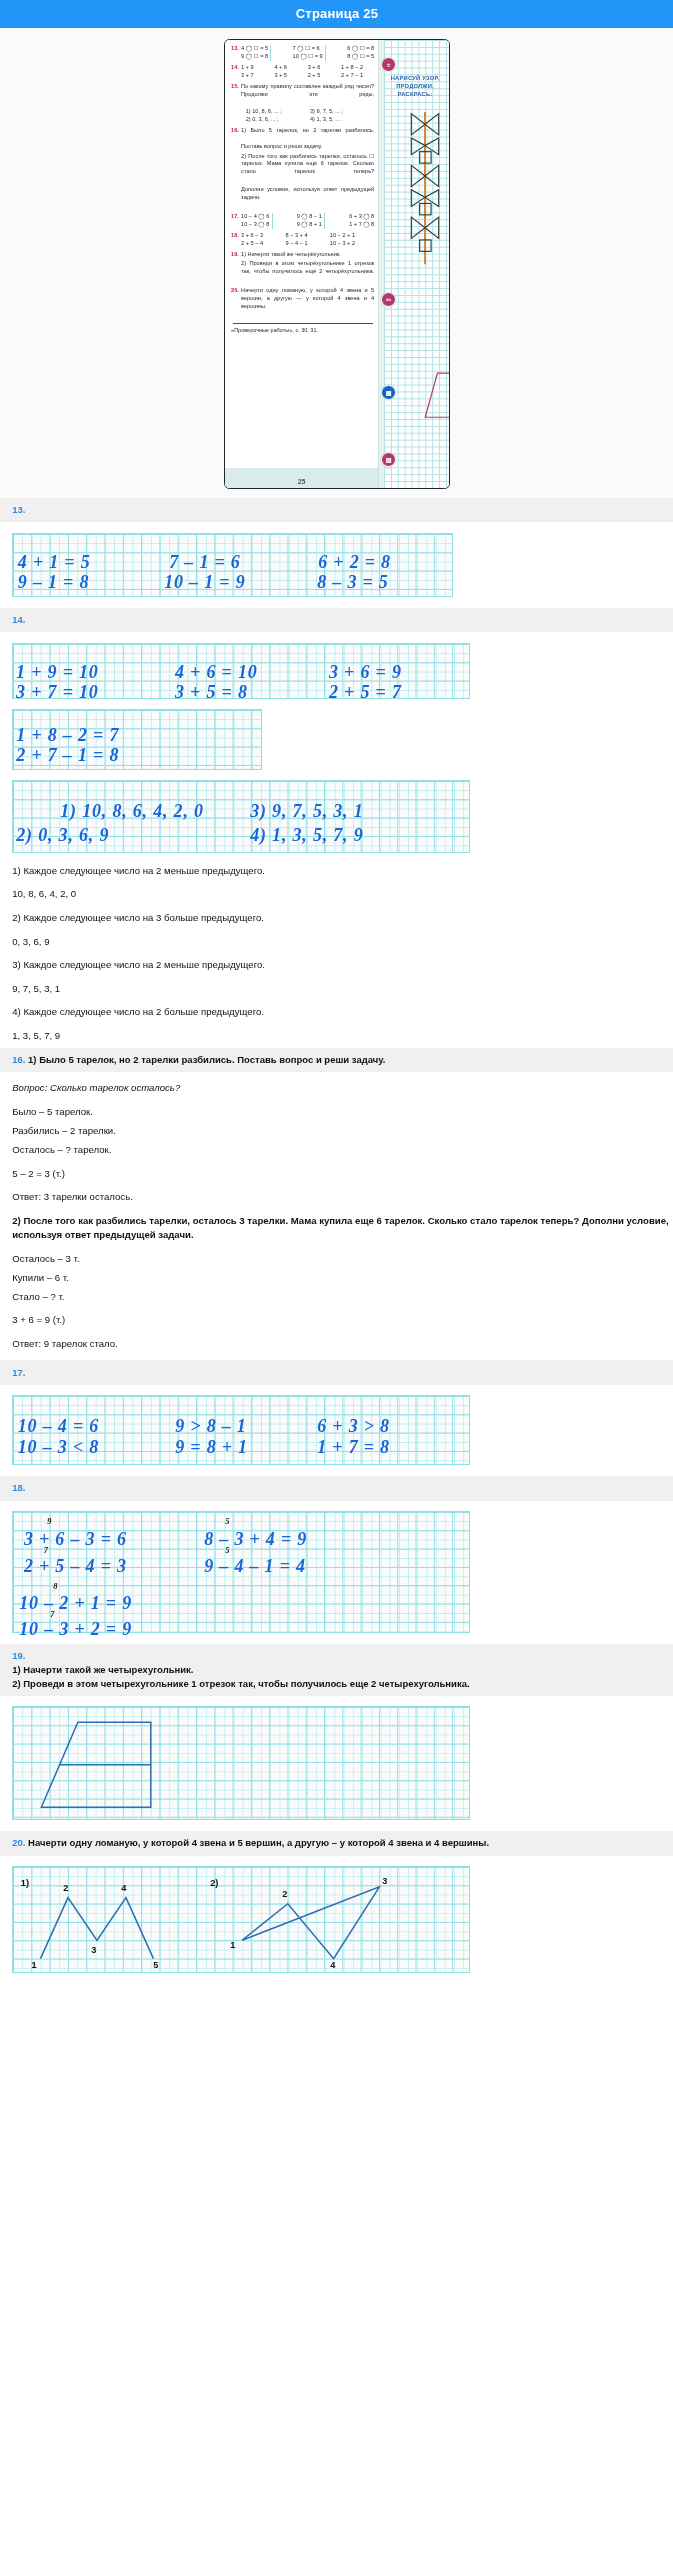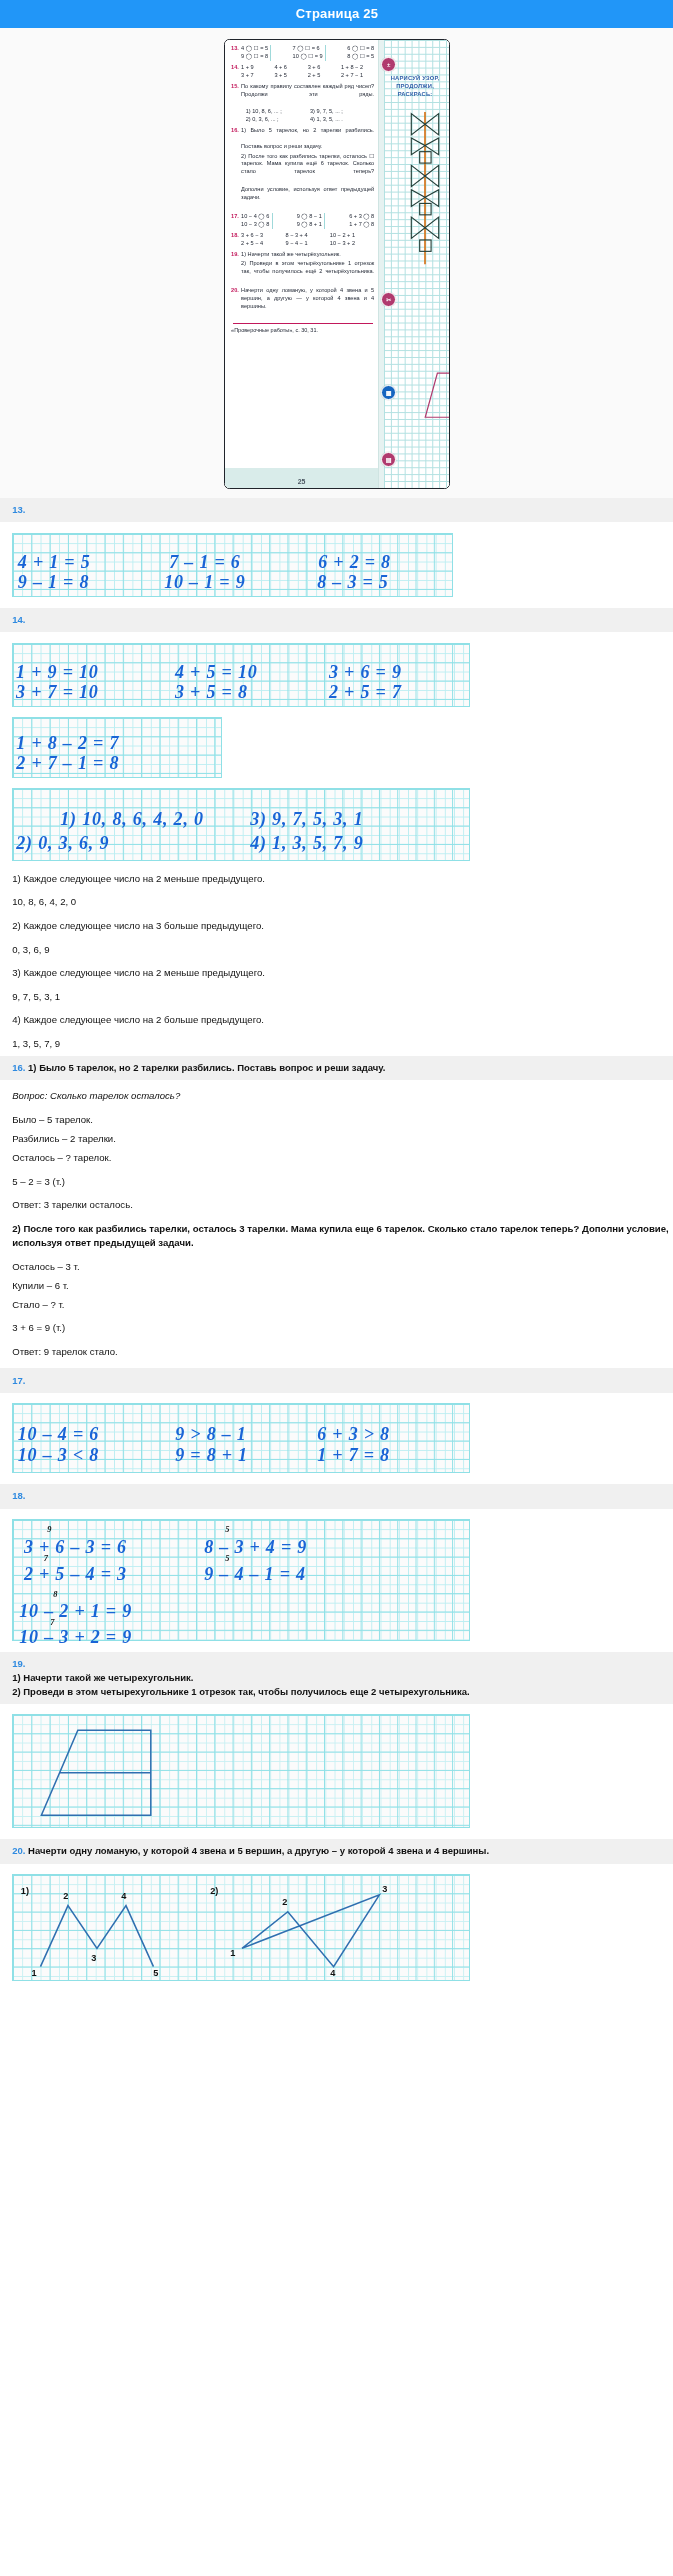--- a/index.html
+++ b/index.html
@@ -361,29 +361,29 @@
     <div class="hand" style="left:305px;top:18.3px;">6 + 2 = 8</div>
     <div class="hand" style="left:4.6px;top:38px;">9 – 1 = 8</div>
     <div class="hand" style="left:151px;top:38px;">10 – 1 = 9</div>
     <div class="hand" style="left:304px;top:38px;">8 – 3 = 5</div>
   </div>
 
   <div class="ans-head">
     <span class="idx">14.</span>
     <span class="txt"></span>
   </div>
-  <div class="gridbox minor" style="width:458px;height:64px;margin-left:12px;">
+  <div class="gridbox minor" style="width:458px;height:56px;margin-left:12px;">
     <div class="hand" style="left:3.1px;top:18.3px;">1 + 9 = 10</div>
-    <div class="hand" style="left:162px;top:18.3px;">4 + 5 = 10</div>
+    <div class="hand" style="left:162px;top:18.3px;">4 + 6 = 10</div>
     <div class="hand" style="left:316px;top:18.3px;">3 + 6 = 9</div>
     <div class="hand" style="left:3.1px;top:38px;">3 + 7 = 10</div>
     <div class="hand" style="left:162px;top:38px;">3 + 5 = 8</div>
     <div class="hand" style="left:316px;top:38px;">2 + 5 = 7</div>
   </div>
-  <div class="gridbox minor" style="width:210px;height:61px;margin-top:-0.8px;">
+  <div class="gridbox minor" style="width:250px;height:61px;margin-top:-0.8px;">
     <div class="hand" style="left:3.1px;top:15.3px;">1 + 8 – 2 = 7</div>
     <div class="hand" style="left:3.1px;top:35px;">2 + 7 – 1 = 8</div>
   </div>
 
   <div class="gridbox minor" style="width:458px;height:73px;">
     <div class="hand" style="left:3.1px;top:20px;margin-left:44px;">1) 10, 8, 6, 4, 2, 0</div>
     <div class="hand" style="left:237px;top:20px;">3) 9, 7, 5, 3, 1</div>
     <div class="hand" style="left:3.1px;top:44px;">2) 0, 3, 6, 9</div>
     <div class="hand" style="left:237px;top:44px;">4) 1, 3, 5, 7, 9</div>
   </div>

